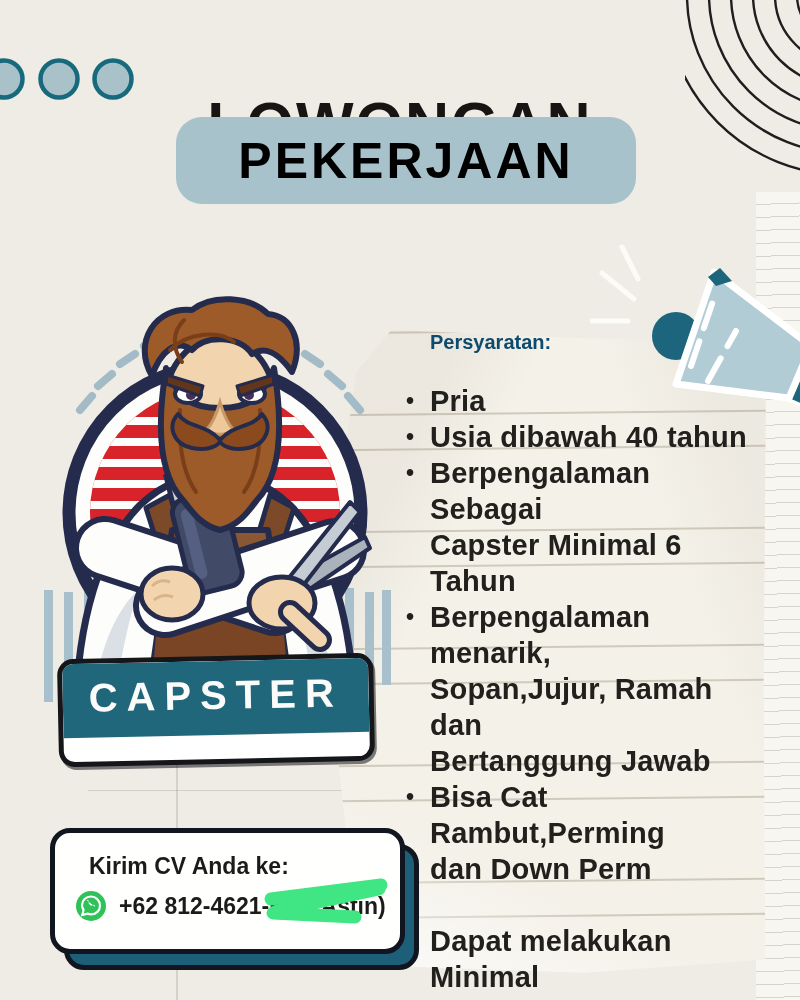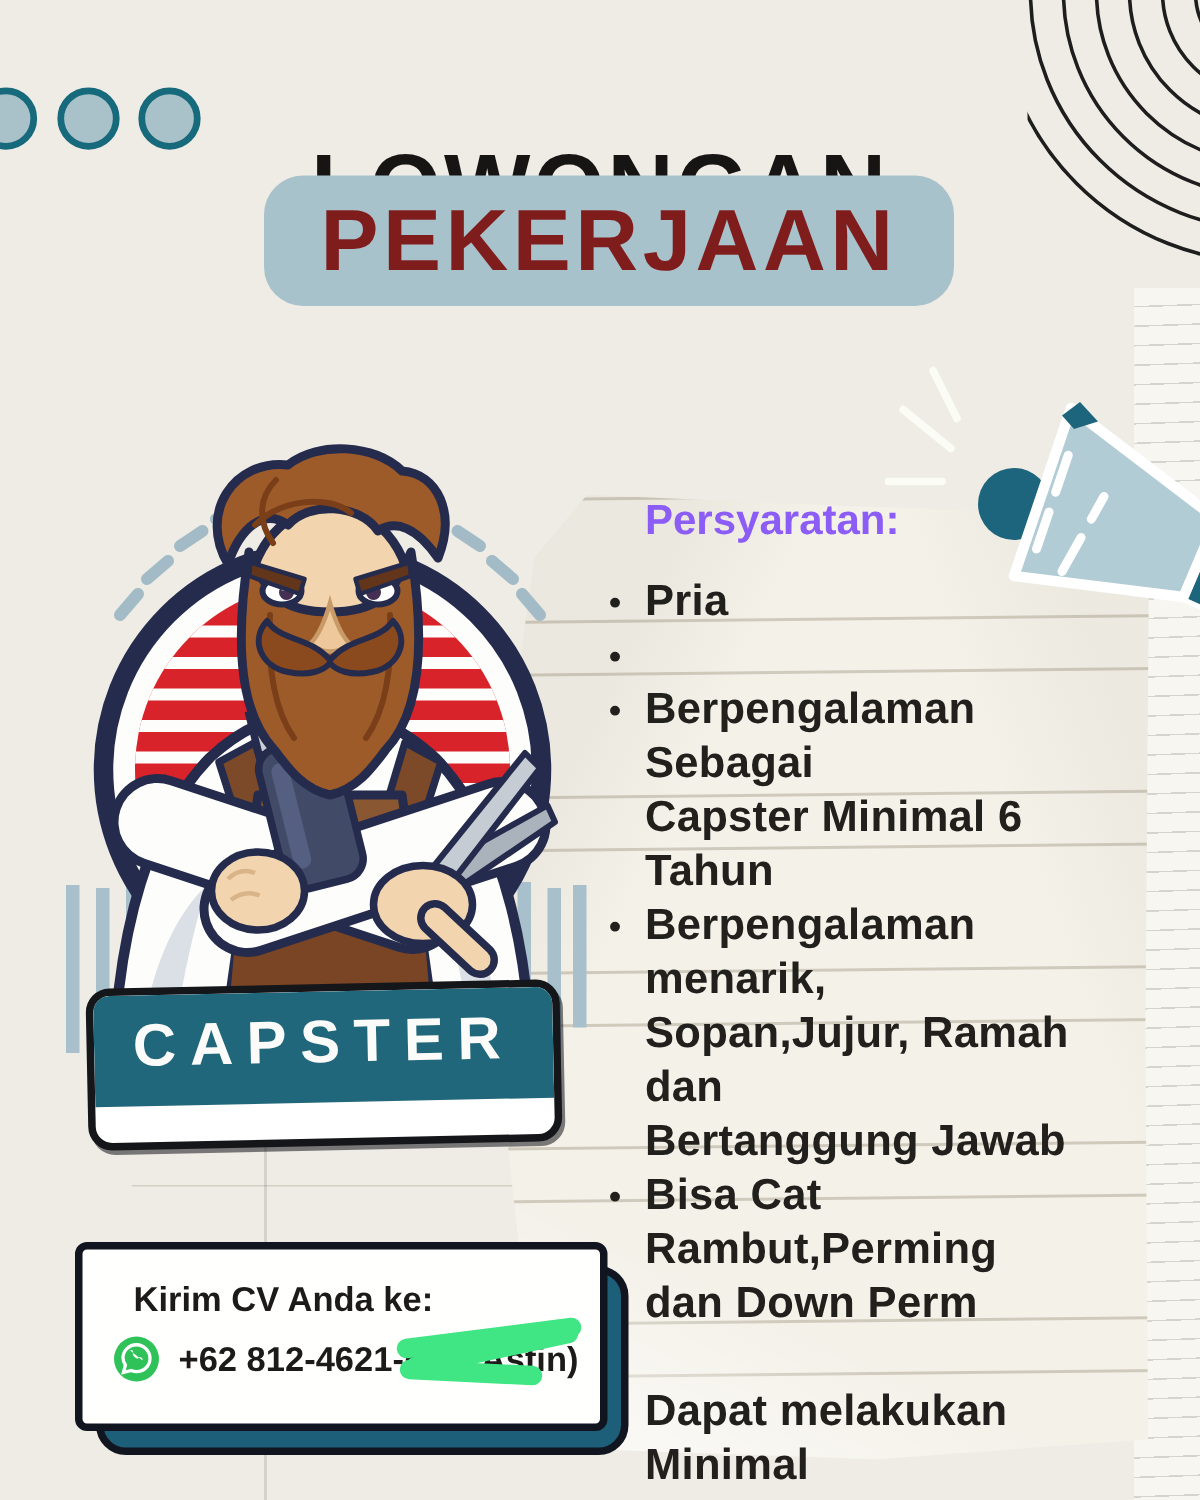--- a/index.html
+++ b/index.html
@@ -23,21 +23,21 @@
   
   .title{
     left:0;right:0;top:48px;text-align:center;z-index:3;
     font-size:61px;font-weight:900;color:#171514;letter-spacing:2px;
   }
   .subtitle-badge{
     left:176px;top:117px;width:460px;height:87px;border-radius:26px;
     background:#a8c2cc;z-index:3;display:flex;align-items:center;justify-content:center;
   }
   .subtitle-badge span{
-    font-size:58px;font-weight:900;color:#7f1d1d;letter-spacing:3px;
+    font-size:50px;font-weight:900;color:#000000;letter-spacing:3px;
   }
 
   
   .paper{
     left:330px;top:326px;width:438px;height:652px;z-index:1;
     background:#f4f1e9;
     clip-path:polygon(14% 0.6%,55% 1.8%,99.6% 2.6%,99% 55%,99.4% 97.2%,58% 99.2%,7% 98%,0.8% 60%,1.4% 29%,6% 7%);
   }
   .paper .lines{
     position:absolute;inset:-6px;transform:rotate(-.6deg);
@@ -45,21 +45,21 @@
     background-size:100% 117px;background-position:0 12px;
   }
   .paper .crumple{
     position:absolute;inset:0;
     background:
       linear-gradient(115deg,rgba(120,110,90,.07) 0 18%,rgba(255,255,255,0) 30%),
       linear-gradient(250deg,rgba(120,110,90,.06) 0 12%,rgba(255,255,255,0) 26%),
       linear-gradient(25deg,rgba(255,255,255,.5) 0 8%,rgba(255,255,255,0) 22%);
   }
   .paper-heading{
-    left:430px;top:331px;z-index:2;font-size:28px;font-weight:900;color:#8b5cf6;
+    left:430px;top:331px;z-index:2;font-size:20px;font-weight:900;color:#0c4a6e;
   }
   .req-list{
     left:406px;top:383px;width:360px;z-index:2;margin:0;padding:0;list-style:none;
   }
   .req-list li{display:flex;align-items:flex-start;margin:0;}
   .req-list .bullet{
     width:24px;flex:0 0 24px;font-size:23px;font-weight:900;color:#21201d;line-height:36px;
   }
   .req-list .req-text{
     font-size:29px;font-weight:900;color:#21201d;line-height:36px;white-space:pre-line;letter-spacing:.2px;
@@ -79,21 +79,21 @@
     font-size:40px;font-weight:900;color:#fbfbf9;letter-spacing:9px;
   }
 
   
   .card-shadow{
     left:64px;top:844px;width:345px;height:116px;background:#1d5f78;
     border:5px solid #10151f;border-radius:20px;z-index:3;
   }
   .contact-card{
     left:50px;top:828px;width:345px;height:116px;background:#fffffe;
-    border:5px solid #10151f;border-radius:8px;z-index:4;overflow:hidden;
+    border:5px solid #10151f;border-radius:20px;z-index:4;overflow:hidden;
   }
   .contact-label{
     margin:20px 0 0 34px;font-size:23px;font-weight:900;color:#1c1b19;
   }
   .phone-row{display:flex;align-items:center;margin:10px 0 0 20px;}
   .wa-icon{width:32px;height:32px;flex:0 0 32px;}
   .phone-text{margin-left:12px;font-size:23px;font-weight:900;color:#1c1b19;white-space:nowrap;}
   .phone-gap{display:inline-block;width:18px;}
   .scribble{position:absolute;left:208px;top:44px;width:130px;height:52px;pointer-events:none;}
 
@@ -137,20 +137,21 @@
   <div class="crumple"></div>
 </div>
 <div class="abs paper-heading">Persyaratan:</div>
 <ul class="abs req-list">
   <li>
       <span class="bullet">•</span>
       <span class="req-text">Pria</span>
     </li>
   <li>
       <span class="bullet">•</span>
+      <span class="req-text">Usia dibawah 40 tahun</span>
     </li>
   <li>
       <span class="bullet">•</span>
       <span class="req-text">Berpengalaman Sebagai
 Capster Minimal 6 Tahun</span>
     </li>
   <li>
       <span class="bullet">•</span>
       <span class="req-text">Berpengalaman menarik,
 Sopan,Jujur, Ramah dan

